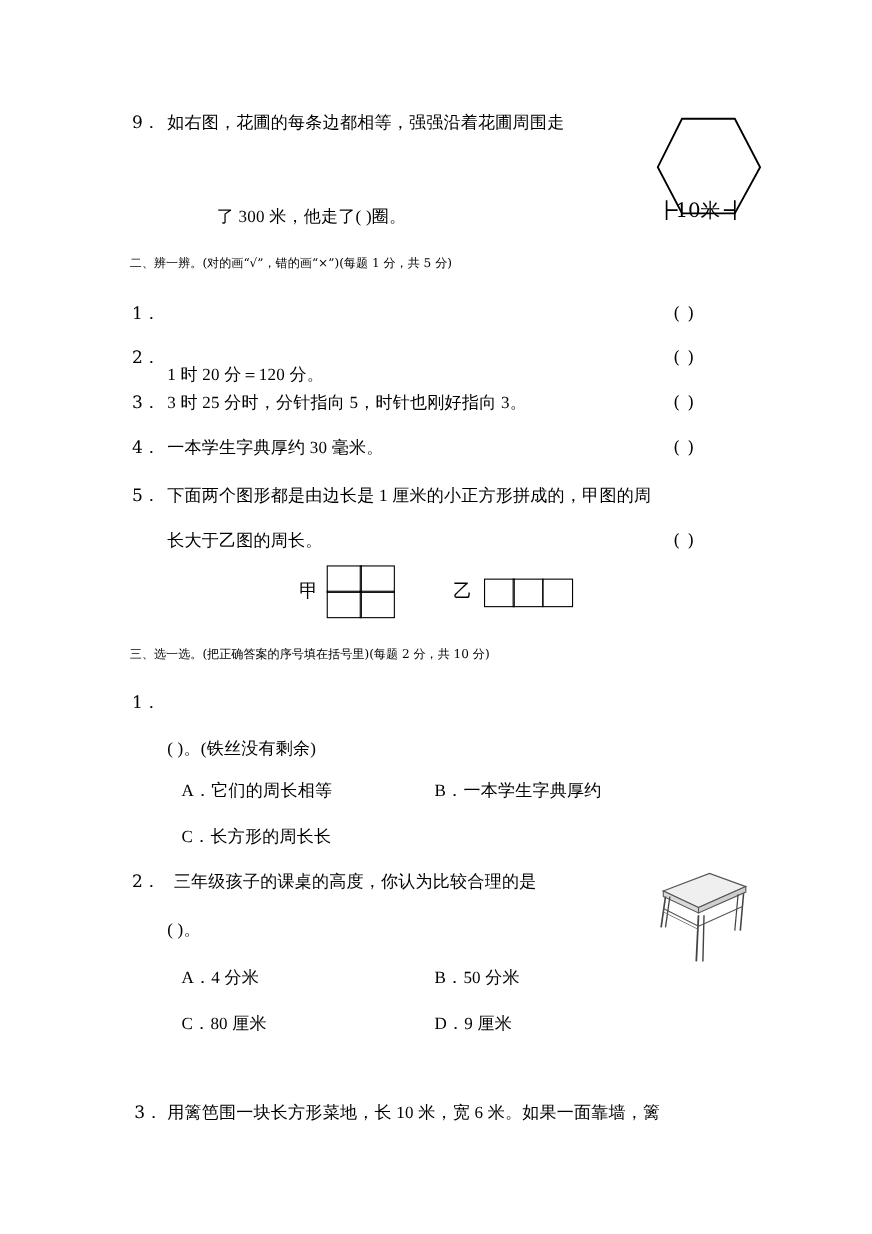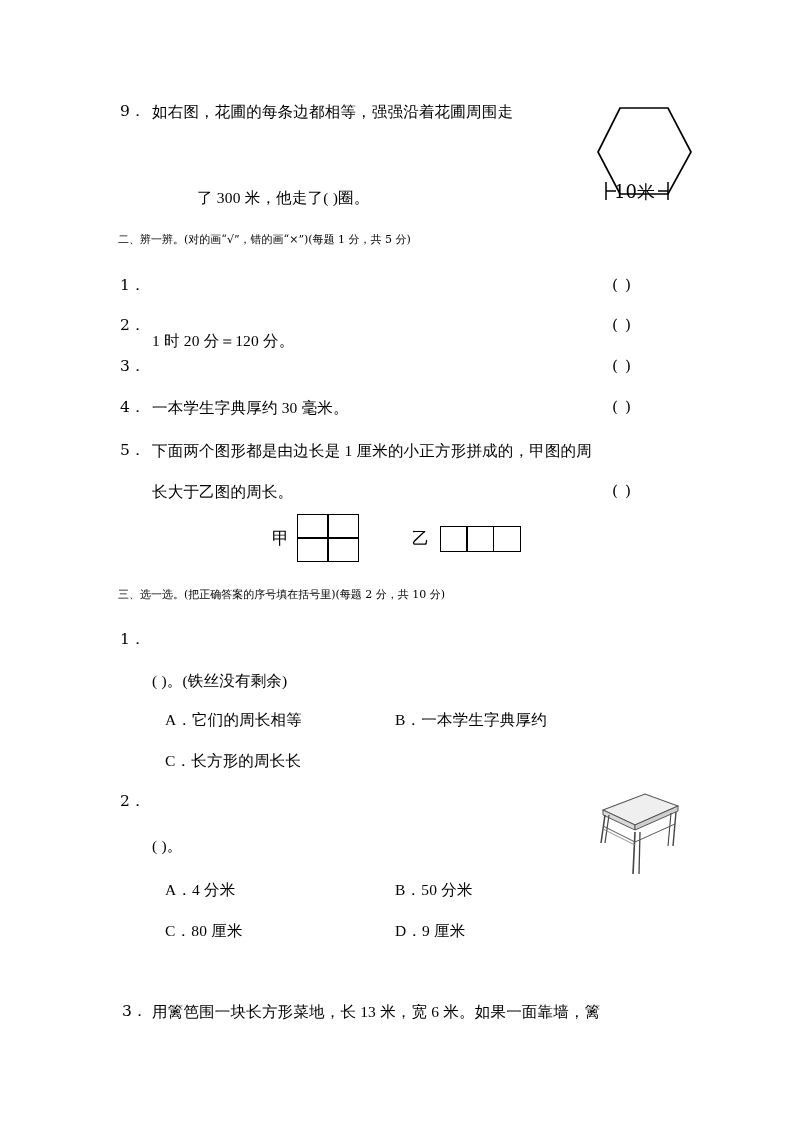--- a/index.html
+++ b/index.html
@@ -105,20 +105,21 @@
   <div class="sec-head" style="left:118px; top:234px;">二、辨一辨。(对的画“√”，错的画“×”)(每题 1 分，共 5 分)</div>
 
   <div class="num" style="left:120px; top:278px;">1．</div>
   <div class="paren" style="left:612px; top:278px;">(          )</div>
 
   <div class="num" style="left:120px; top:318px;">2．</div>
   <div class="line" style="left:152px; top:318px;margin-top:15px;">1 时 20 分＝120 分。</div>
   <div class="paren" style="left:612px; top:318px;">(          )</div>
 
   <div class="num" style="left:120px; top:359px;">3．</div>
+  <div class="line" style="left:152px; top:359px;">3 时 25 分时，分针指向 5，时针也刚好指向 3。</div>
   <div class="paren" style="left:612px; top:359px;">(          )</div>
 
   <div class="num" style="left:120px; top:400px;">4．</div>
   <div class="line" style="left:152px; top:400px;">一本学生字典厚约 30 毫米。</div>
   <div class="paren" style="left:612px; top:400px;">(          )</div>
 
   <div class="num" style="left:120px; top:443px;">5．</div>
   <div class="line" style="left:152px; top:443px;">下面两个图形都是由边长是 1 厘米的小正方形拼成的，甲图的周</div>
   <div class="line" style="left:152px; top:484px;">长大于乙图的周长。</div>
   <div class="paren" style="left:612px; top:484px;">(          )</div>
@@ -155,20 +156,21 @@
     <span>A．</span><span>它们的周长相等</span>
   </div>
   <div class="line" style="left:395px; top:712px;">
     <span>B．</span><span>一本学生字典厚约</span>
   </div>
   <div class="line" style="left:165px; top:753px;">
     <span>C．</span><span>长方形的周长长</span>
   </div>
 
   <div class="num" style="left:120px; top:794px;">2．</div>
+  <div class="line" style="left:158px; top:794px;">三年级孩子的课桌的高度，你认为比较合理的是</div>
   <div class="line" style="left:152px; top:838px;">(        )。</div>
 
   <div class="fig desk-wrap">
     <svg width="100" height="92" viewBox="0 0 100 92">
 
       <polygon points="20,22 62,6 95,18 52,37" fill="#efefef" stroke="#555" stroke-width="1.1"></polygon>
       <polygon points="20,22 52,37 52,42 20,27" fill="#d9d9d9" stroke="#555" stroke-width="1"></polygon>
       <polygon points="52,37 95,18 95,23 52,42" fill="#cfcfcf" stroke="#555" stroke-width="1"></polygon>
 
       <line x1="22" y1="27" x2="18" y2="55" stroke="#444" stroke-width="1.5"></line>
@@ -191,15 +193,15 @@
     <span>B．</span><span>50 分米</span>
   </div>
   <div class="line" style="left:165px; top:923px;">
     <span>C．</span><span>80 厘米</span>
   </div>
   <div class="line" style="left:395px; top:923px;">
     <span>D．</span><span>9 厘米</span>
   </div>
 
   <div class="num" style="left:122px; top:1004px;">3．</div>
-  <div class="line" style="left:152px; top:1004px;">用篱笆围一块长方形菜地，长 13 米，宽 6 米。如果一面靠墙，篱</div>
+  <div class="line" style="left:152px; top:1004px;">用篱笆围一块长方形菜地，长 10 米，宽 6 米。如果一面靠墙，篱</div>
 
 </div>
 
 </body></html>

